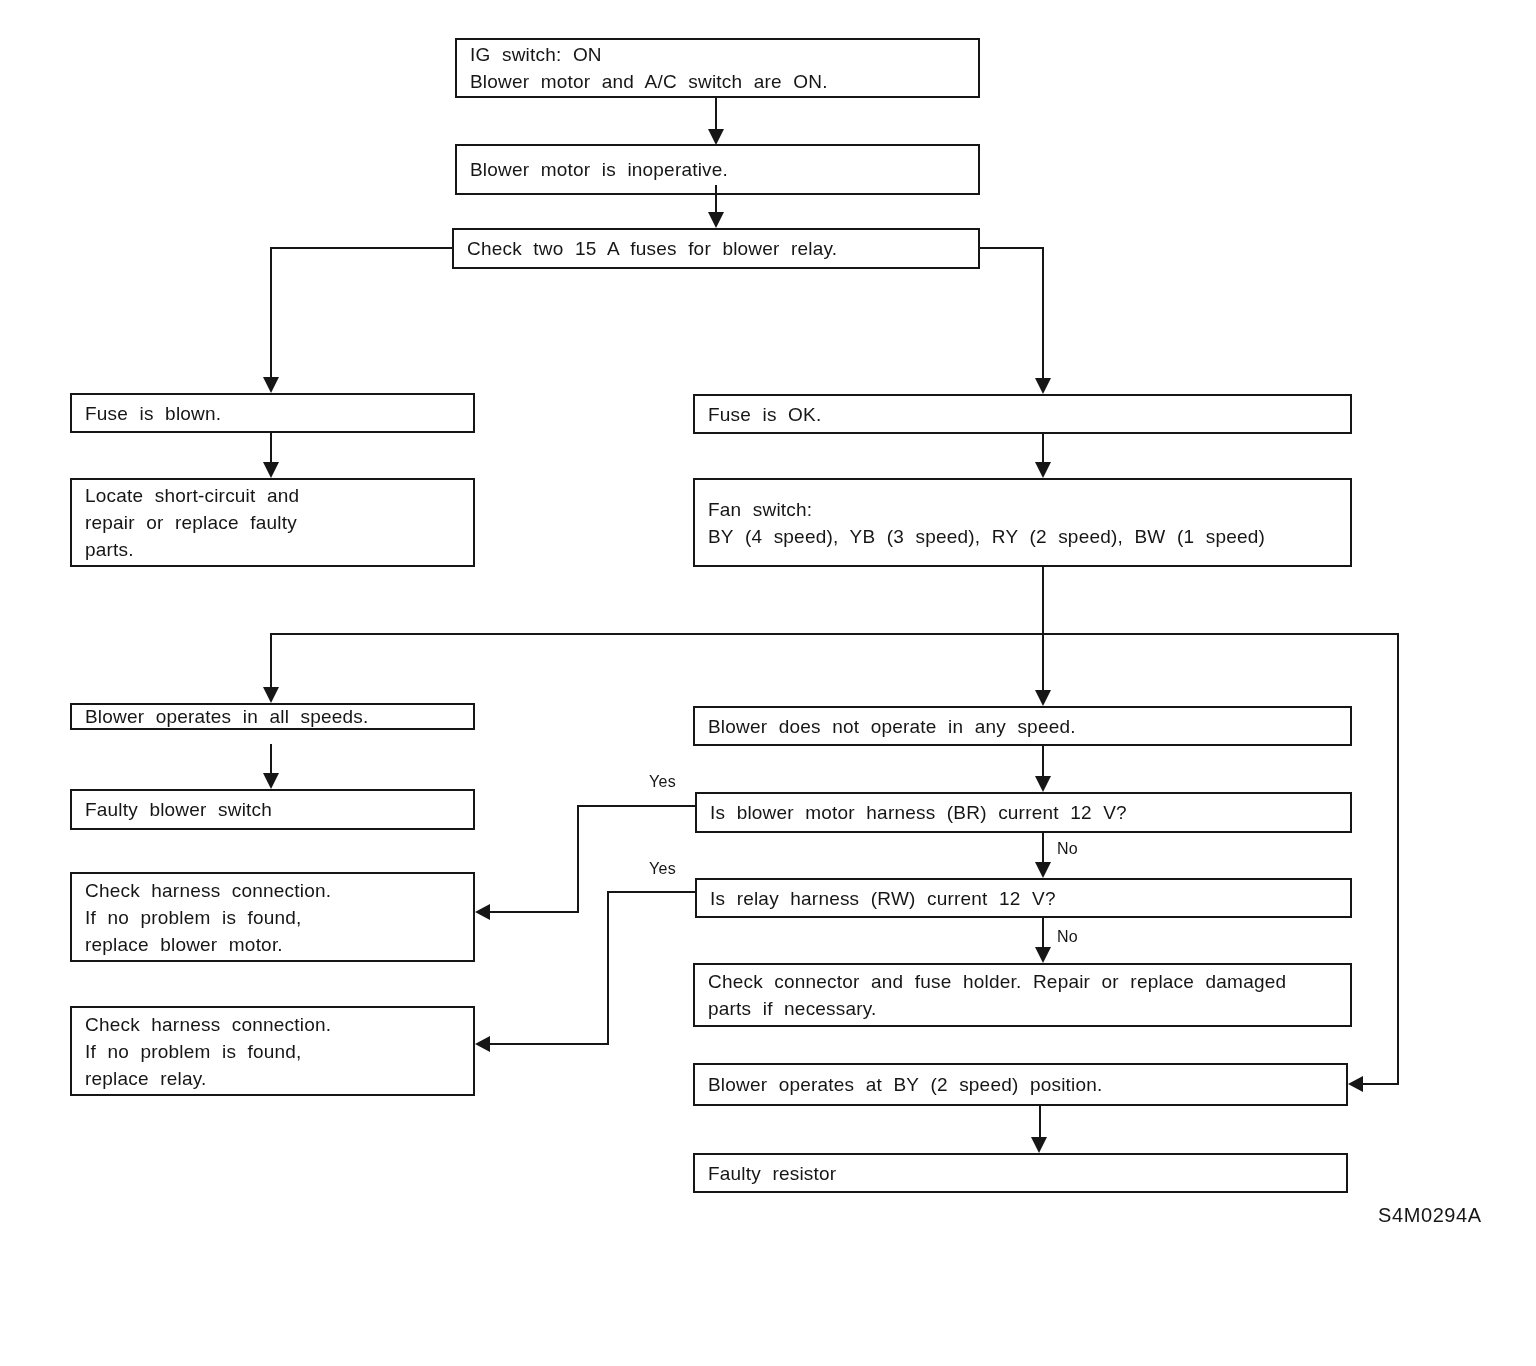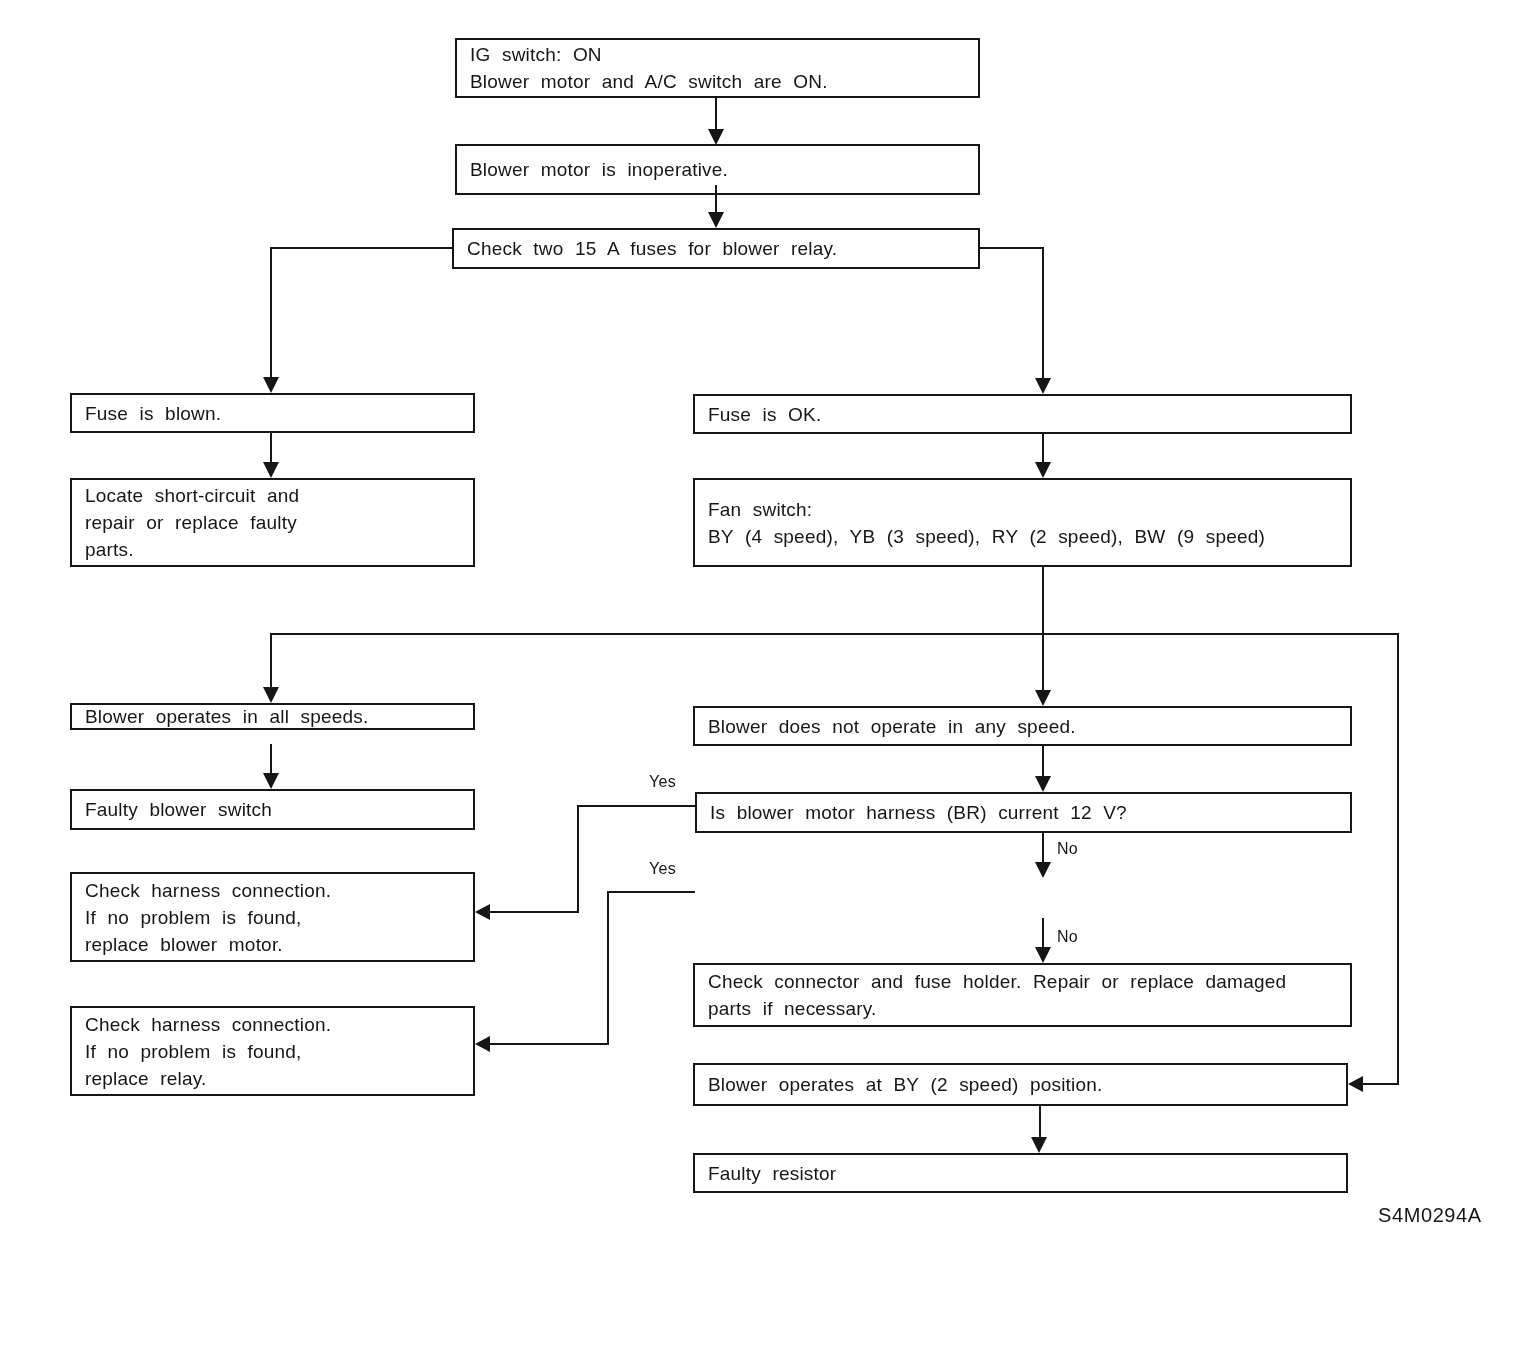--- a/index.html
+++ b/index.html
@@ -54,39 +54,42 @@
   </div>
 
   <div class="box" style="left:70px;top:478px;width:405px;height:89px">
     <div class="bl">Locate short-circuit and</div>
     <div class="bl">repair or replace faulty</div>
     <div class="bl">parts.</div>
   </div>
 
   <div class="box" style="left:693px;top:478px;width:659px;height:89px">
     <div class="bl">Fan switch:</div>
-    <div class="bl">BY (4 speed), YB (3 speed), RY (2 speed), BW (9 speed)</div>
+    <div class="bl">BY (4 speed), YB (3 speed), RY (2 speed), BW (1 speed)</div>
   </div>
 
   <div class="box" style="left:70px;top:703px;width:405px;height:27px">
     <div class="bl">Blower operates in all speeds.</div>
   </div>
 
   <div class="box" style="left:70px;top:789px;width:405px;height:41px">
     <div class="bl">Faulty blower switch</div>
   </div>
 
   <div class="box" style="left:693px;top:706px;width:659px;height:40px">
     <div class="bl">Blower does not operate in any speed.</div>
   </div>
 
   <div class="box" style="left:695px;top:792px;width:657px;height:41px">
     <div class="bl">Is blower motor harness (BR) current 12 V?</div>
   </div>
 
+  <div class="box" style="left:695px;top:878px;width:657px;height:40px">
+    <div class="bl">Is relay harness (RW) current 12 V?</div>
+  </div>
 
   <div class="box" style="left:693px;top:963px;width:659px;height:64px">
     <div class="bl">Check connector and fuse holder. Repair or replace damaged</div>
     <div class="bl">parts if necessary.</div>
   </div>
 
   <div class="box" style="left:693px;top:1063px;width:655px;height:43px">
     <div class="bl">Blower operates at BY (2 speed) position.</div>
   </div>
 

